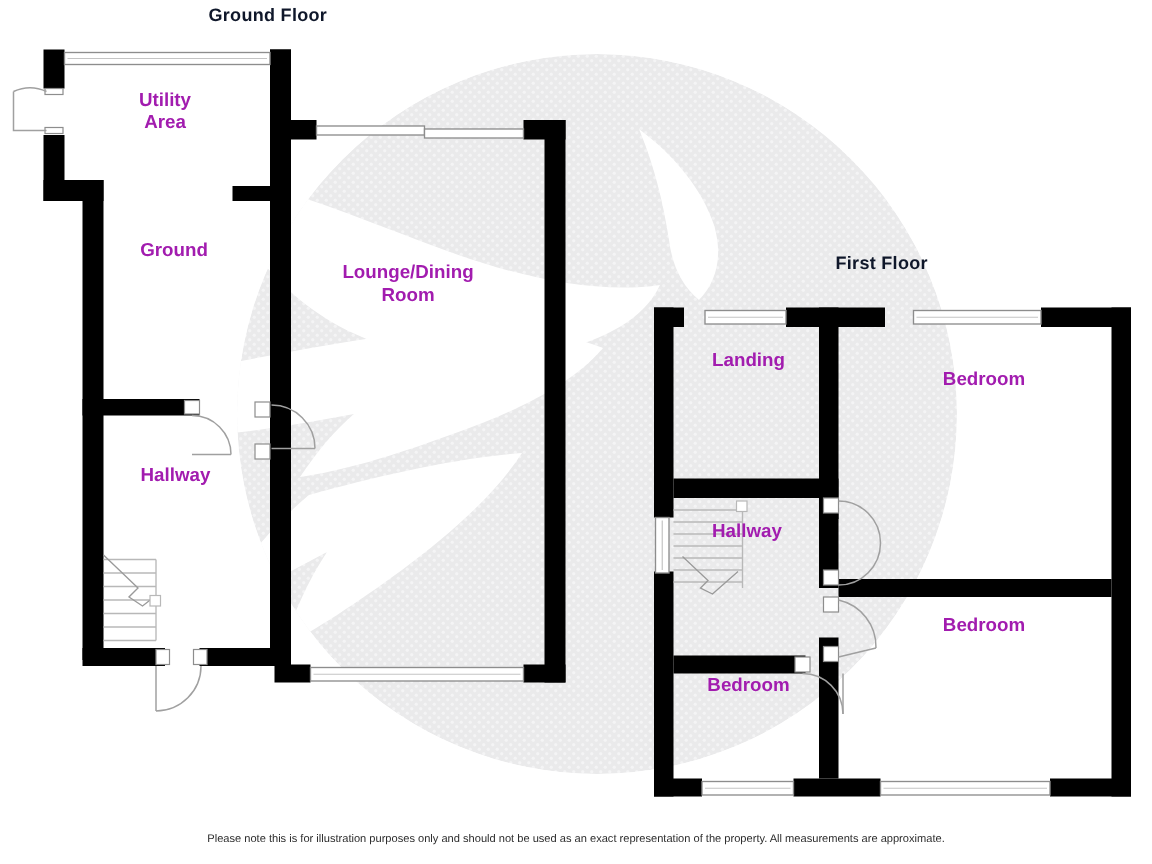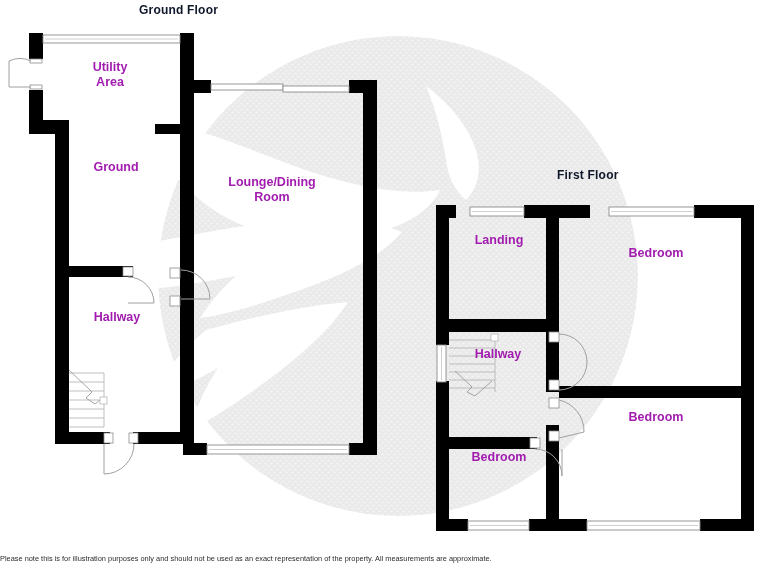--- a/index.html
+++ b/index.html
@@ -44,20 +44,21 @@
     line-height: 14.5px;
     color: #a21caf;
     text-align: center;
     white-space: pre-line;
     transform: translate(-50%, -50%);
   }
   .footer-note {
     position: absolute;
     left: 0;
     width: 768px;
+    text-align: center;
     font-family: "Liberation Sans", sans-serif;
     font-size: 7.4px;
     line-height: 10px;
     color: #2b2b2b;
   }
 </style>
 </head>
 <body>
 
 <div id="plan-root">

